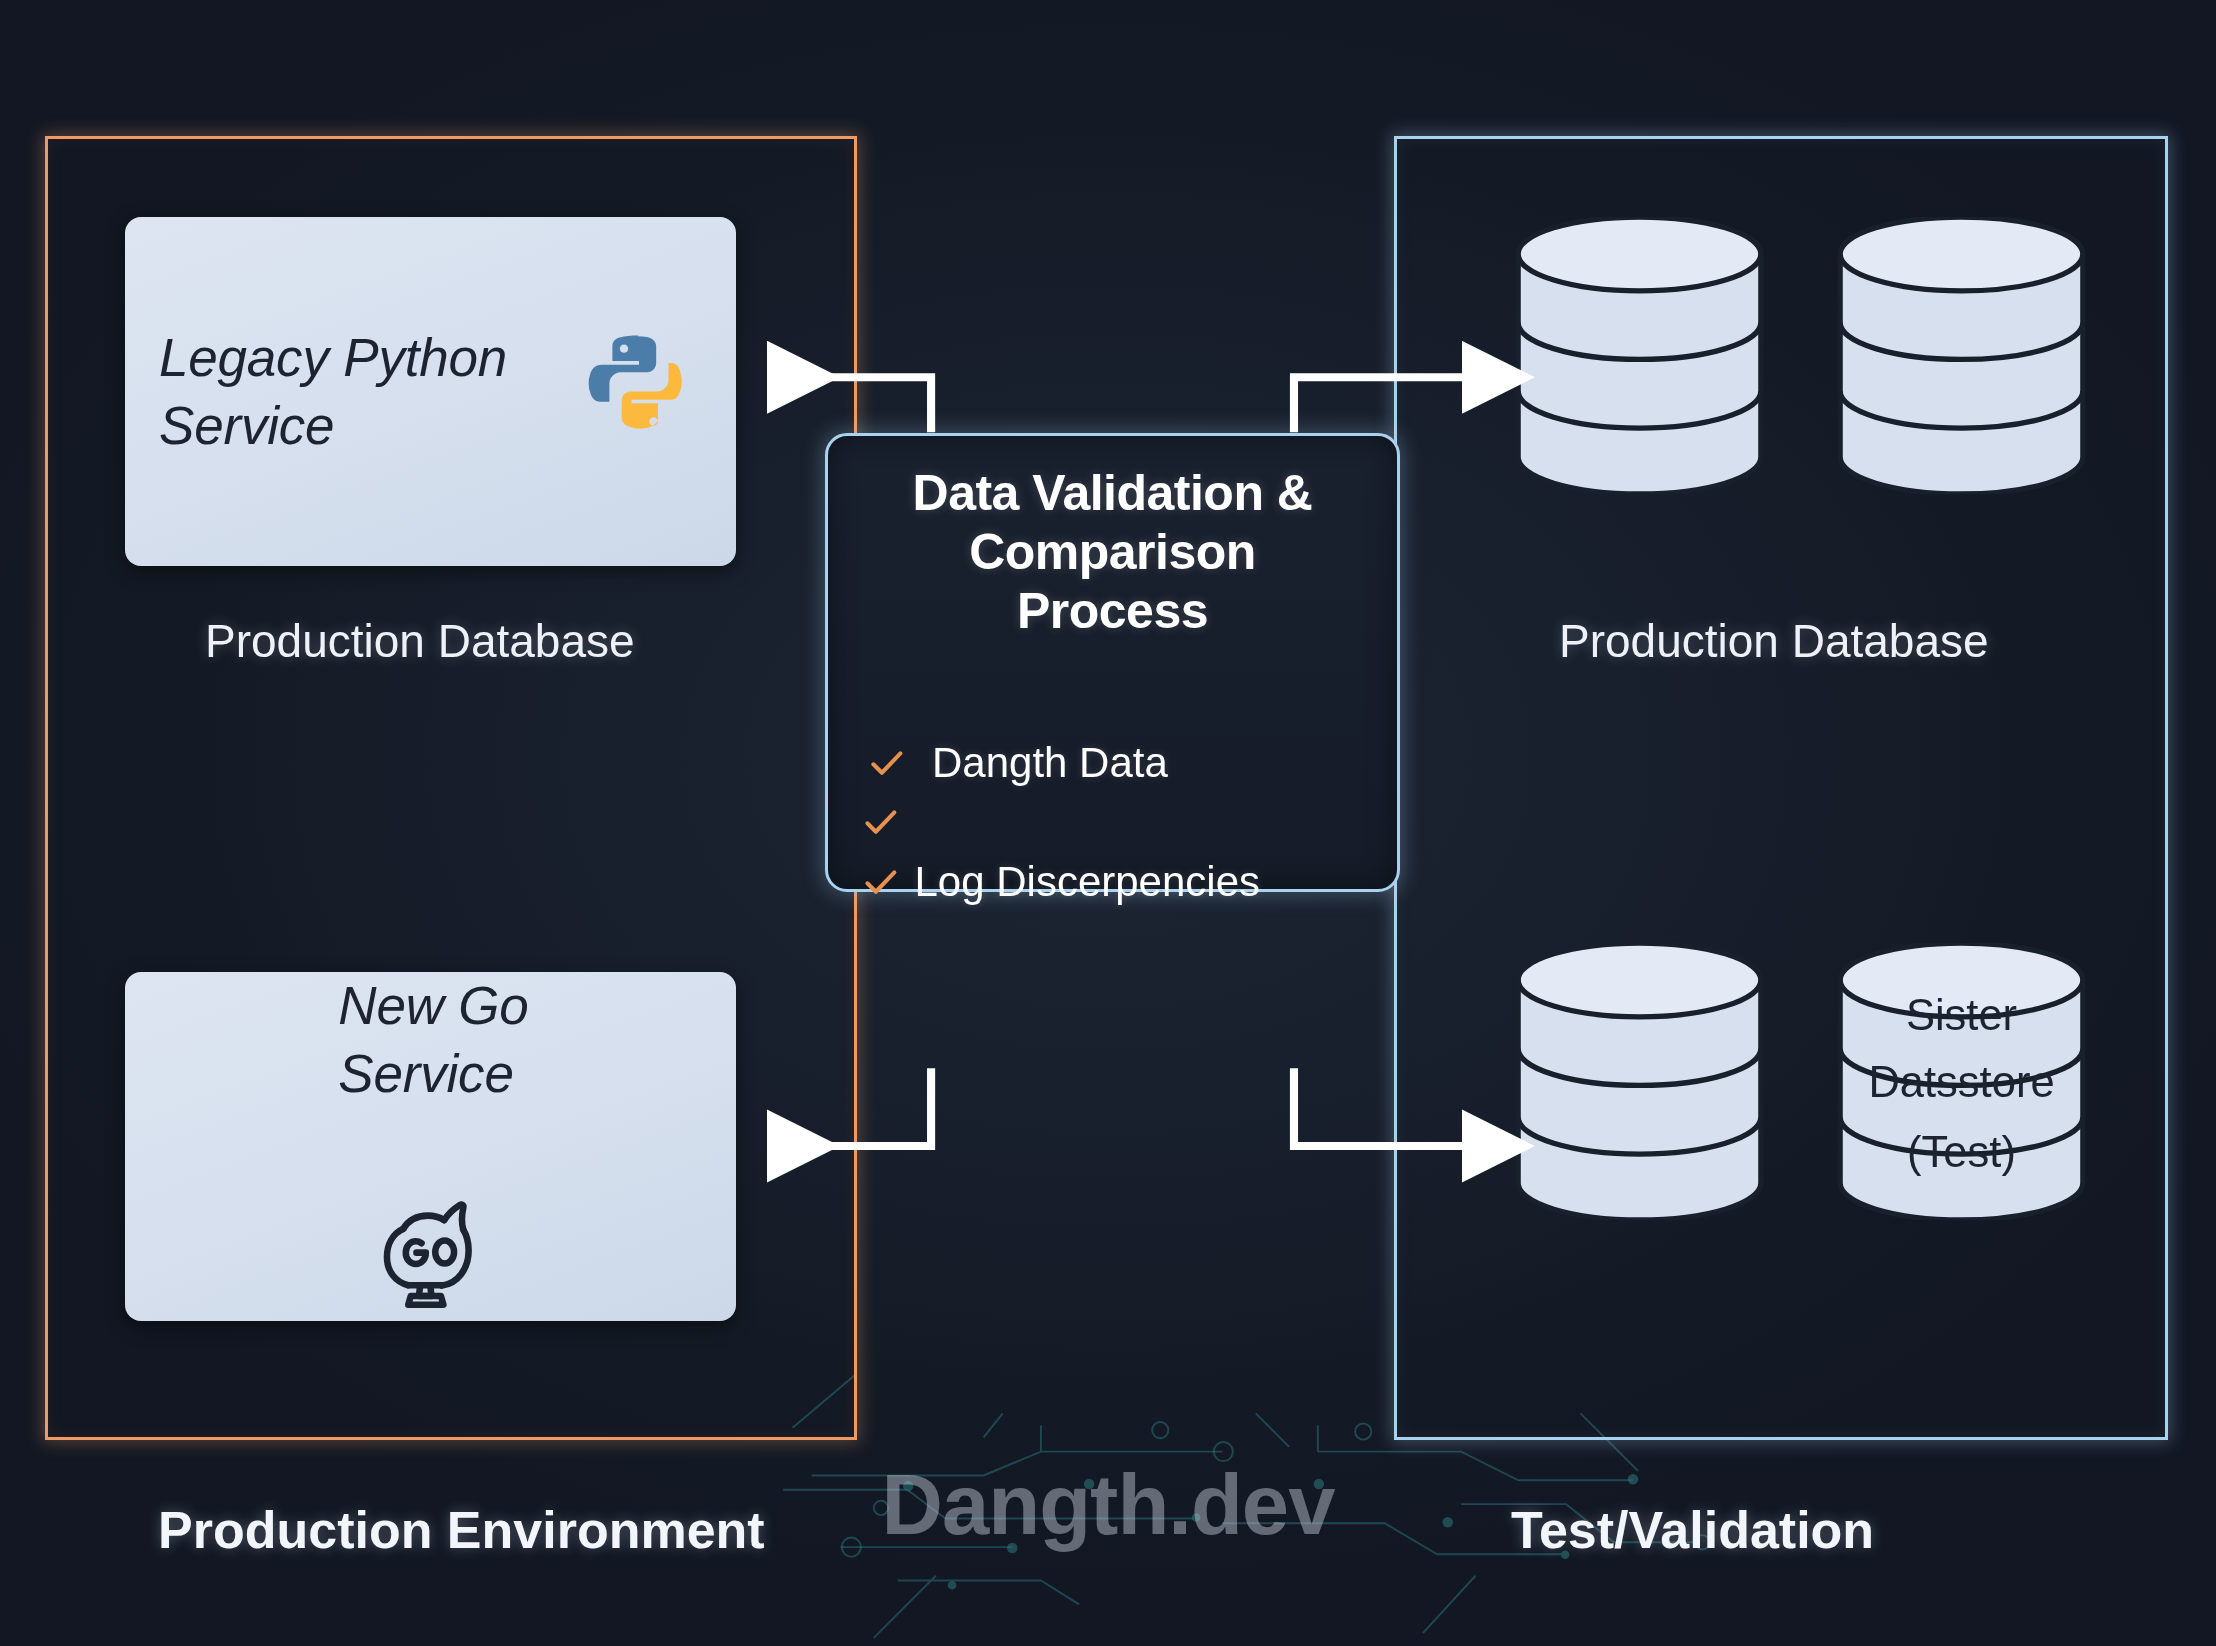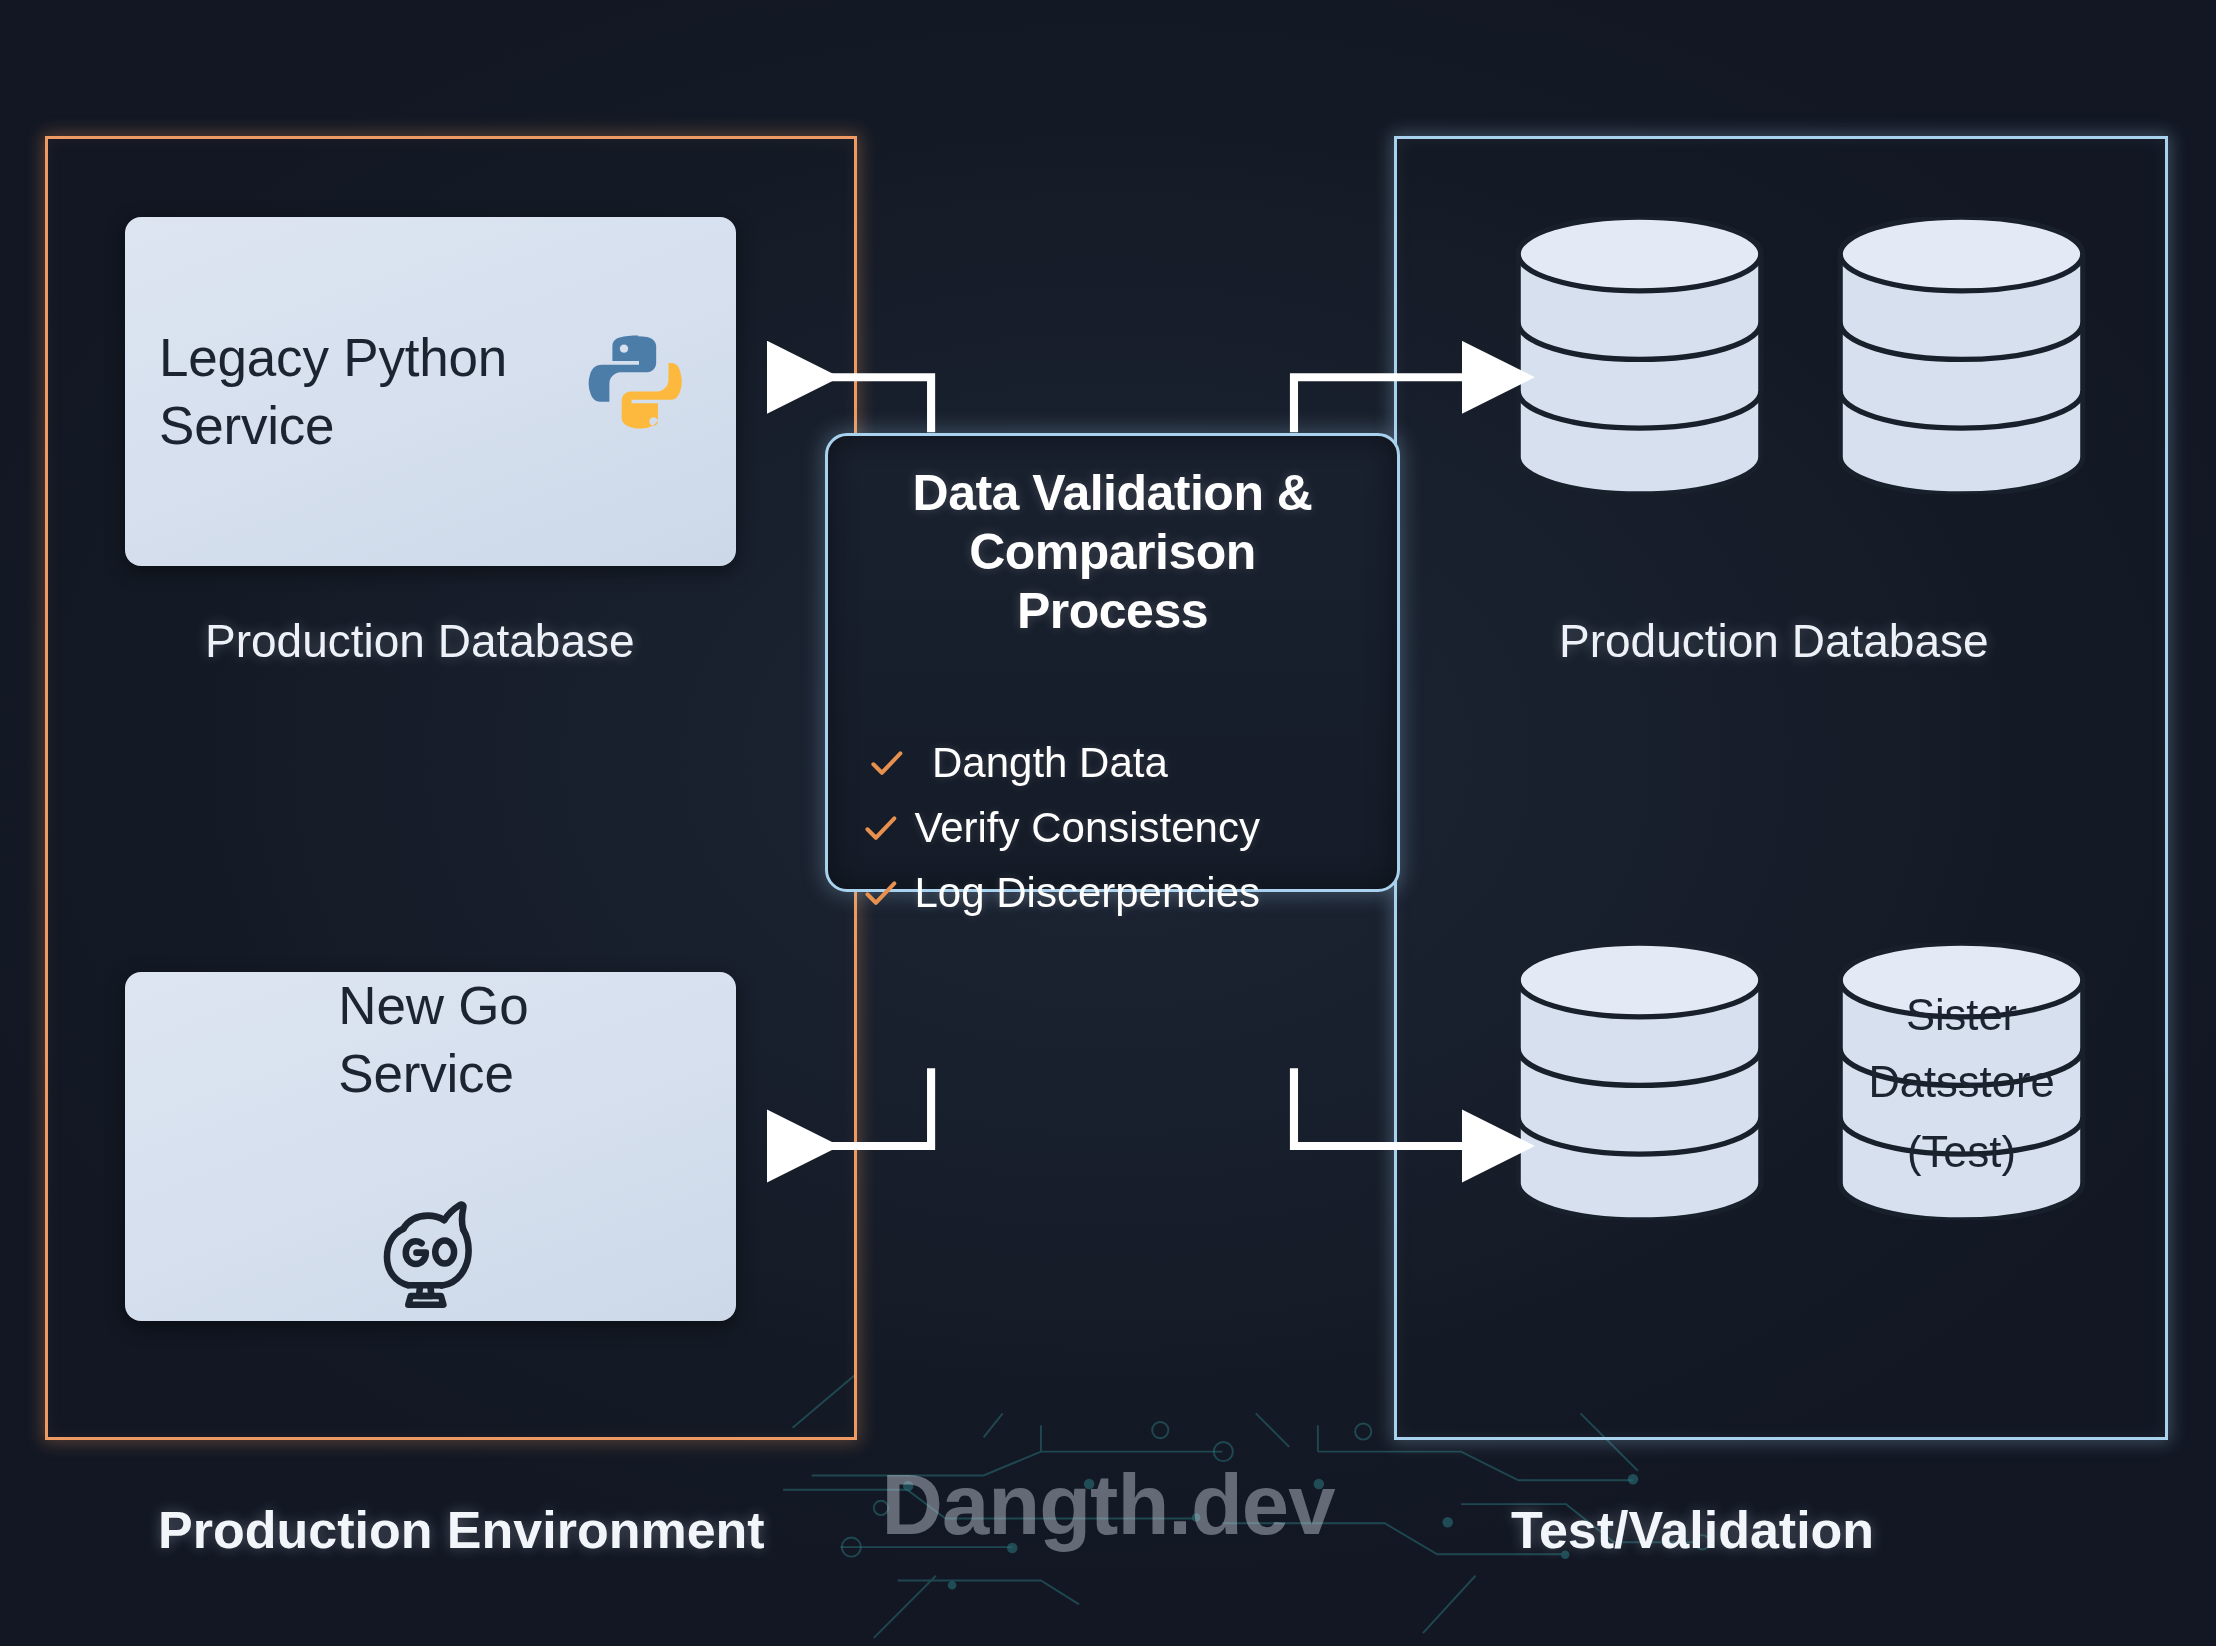--- a/index.html
+++ b/index.html
@@ -30,20 +30,21 @@
   
   .service-card{
     position:absolute;
     background:linear-gradient(160deg,#dde5f1 0%,#d5dfee 55%,#ccd8e8 100%);
     border-radius:16px;
     box-shadow:0 5.7px 19px rgba(0,0,0,.45);
     display:flex;align-items:center;
     padding:0 28px 0 34px;
     box-sizing:border-box;
     gap:19px;
+    font-style:italic;
   }
   #card-python{left:125px;top:217px;width:611px;height:349px;}
   #card-go{left:125px;top:972px;width:611px;height:349px;flex-direction:column;}
   .card-title{
     flex:1;
     font-size:53px;line-height:1.28;
     color:#1d2431;font-weight:400;
     white-space:pre-line;
     letter-spacing:-0.2px;
   }
@@ -212,21 +213,20 @@
       <li>
         <svg class="check" viewBox="0 0 24 24">
           <path d="M3.5 12.5 L9 18 L21 5.5" fill="none" stroke="#e8914f" stroke-width="2.6" stroke-linecap="round" stroke-linejoin="round"></path>
         </svg>
         <span>Dangth Data</span>
       </li>
       <li>
         <svg class="check" viewBox="0 0 24 24">
           <path d="M3.5 12.5 L9 18 L21 5.5" fill="none" stroke="#e8914f" stroke-width="2.6" stroke-linecap="round" stroke-linejoin="round"></path>
         </svg>
-        <span>Verify Consistency</span>
       </li>
       <li>
         <svg class="check" viewBox="0 0 24 24">
           <path d="M3.5 12.5 L9 18 L21 5.5" fill="none" stroke="#e8914f" stroke-width="2.6" stroke-linecap="round" stroke-linejoin="round"></path>
         </svg>
         <span>Log Discerpencies</span>
       </li>
     </ul>
   </div>
 

